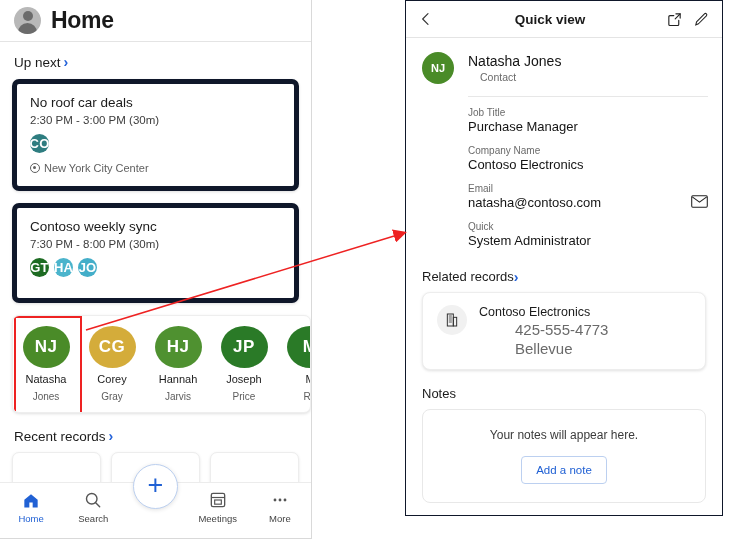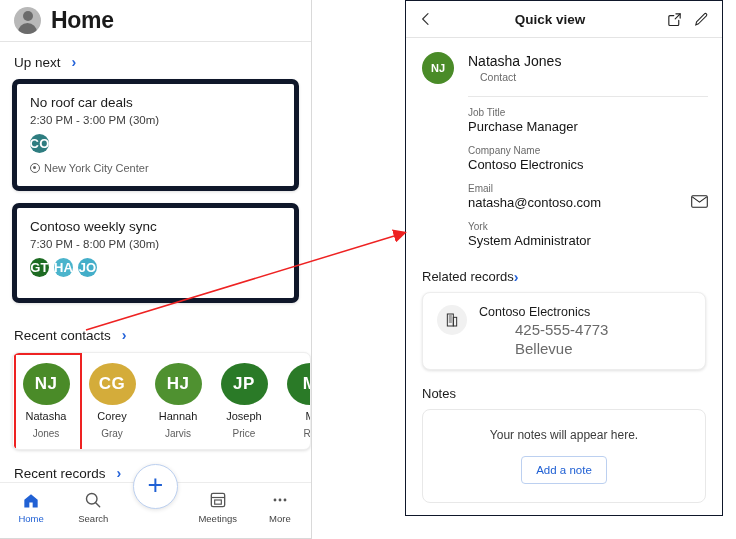--- a/index.html
+++ b/index.html
@@ -33,21 +33,21 @@
     content:""; position:absolute; width: 10px; height:10px; border-radius:50%;
     background:#6b6b6b; left: 8.5px; top: 4px;
   }
   .avatar-generic::after {
     content:""; position:absolute; width: 19px; height: 13px; border-radius: 10px 10px 0 0;
     background:#6b6b6b; left: 4px; top: 16px;
   }
   .home-title { font-size: 23px; font-weight: bold; color: #1a1a1a; letter-spacing: -0.3px; }
 
   .sec-head {
-    display:flex; align-items:flex-start; gap:11px;
+    display:flex; align-items:flex-start; gap:3px;
     padding: 13px 14px 9px 14px;
     font-size: 13.5px; color: #1b1b1b;
   }
   .chev-blue { color: #2563d9; font-size: 14px; font-weight: 600; line-height: 1; }
 
   .card {
     margin: 0 12px 12px 12px; background:#fff;
     border: 5px solid #0f172a; border-radius: 7px;
     box-shadow: 0 1px 3px rgba(0,0,0,0.13);
     padding: 11px 13px 12px 13px;
@@ -204,24 +204,20 @@
     <div class="card">
       <div class="card-title">Contoso weekly sync</div>
       <div class="card-time">7:30 PM - 8:00 PM (30m)</div>
       <div class="att-row">
         <div class="att" style="background:#1d6b22">GT</div>
         <div class="att" style="background:#4bb4cc">HA</div>
         <div class="att" style="background:#43aec9">JO</div>
       </div>
     </div>
 
-    <div class="sec-head">
-      <span>Recent contacts</span>
-      <span class="chev-blue">›</span>
-    </div>
 
     <div class="contacts-strip">
       <div class="contact-cell selected">
         <div class="c-av" style="background:#4a8b28">NJ</div>
         <div class="c-fn">Natasha</div>
         <div class="c-ln">Jones</div>
       </div>
       <div class="contact-cell">
         <div class="c-av" style="background:#d4ac3a">CG</div>
         <div class="c-fn">Corey</div>
@@ -328,21 +324,21 @@
         </div>
         <div class="fld">
           <div class="fld-label">Email</div>
           <div class="fld-value">natasha@contoso.com</div>
           <svg class="mail-ic" width="17" height="13" viewBox="0 0 24 18">
             <rect x="1" y="1" width="22" height="16" rx="1.5" fill="none" stroke="#222" stroke-width="1.5"></rect>
             <polyline points="1.8,2.5 12,10 22.2,2.5" fill="none" stroke="#222" stroke-width="1.5"></polyline>
           </svg>
         </div>
         <div class="fld">
-          <div class="fld-label">York</div>
+          <div class="fld-label">Quick</div>
           <div class="fld-value">System Administrator</div>
         </div>
       </div>
 
       <div class="qv-sec-head">
         <span>Related records</span>
         <span class="chev-blue">›</span>
       </div>
 
       <div class="rel-card">

